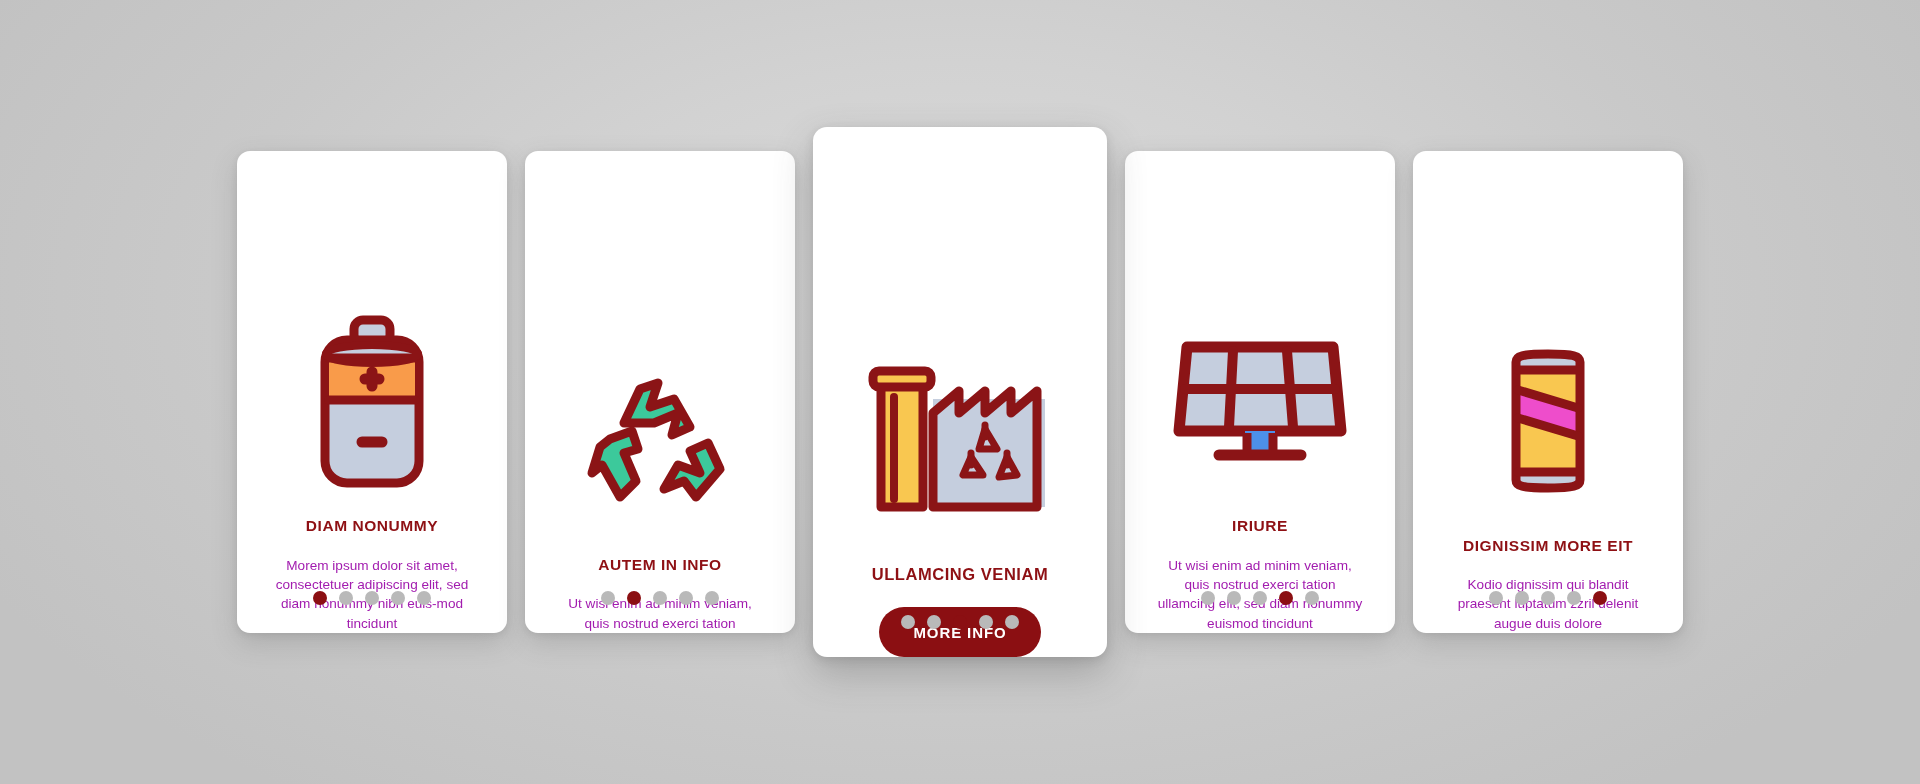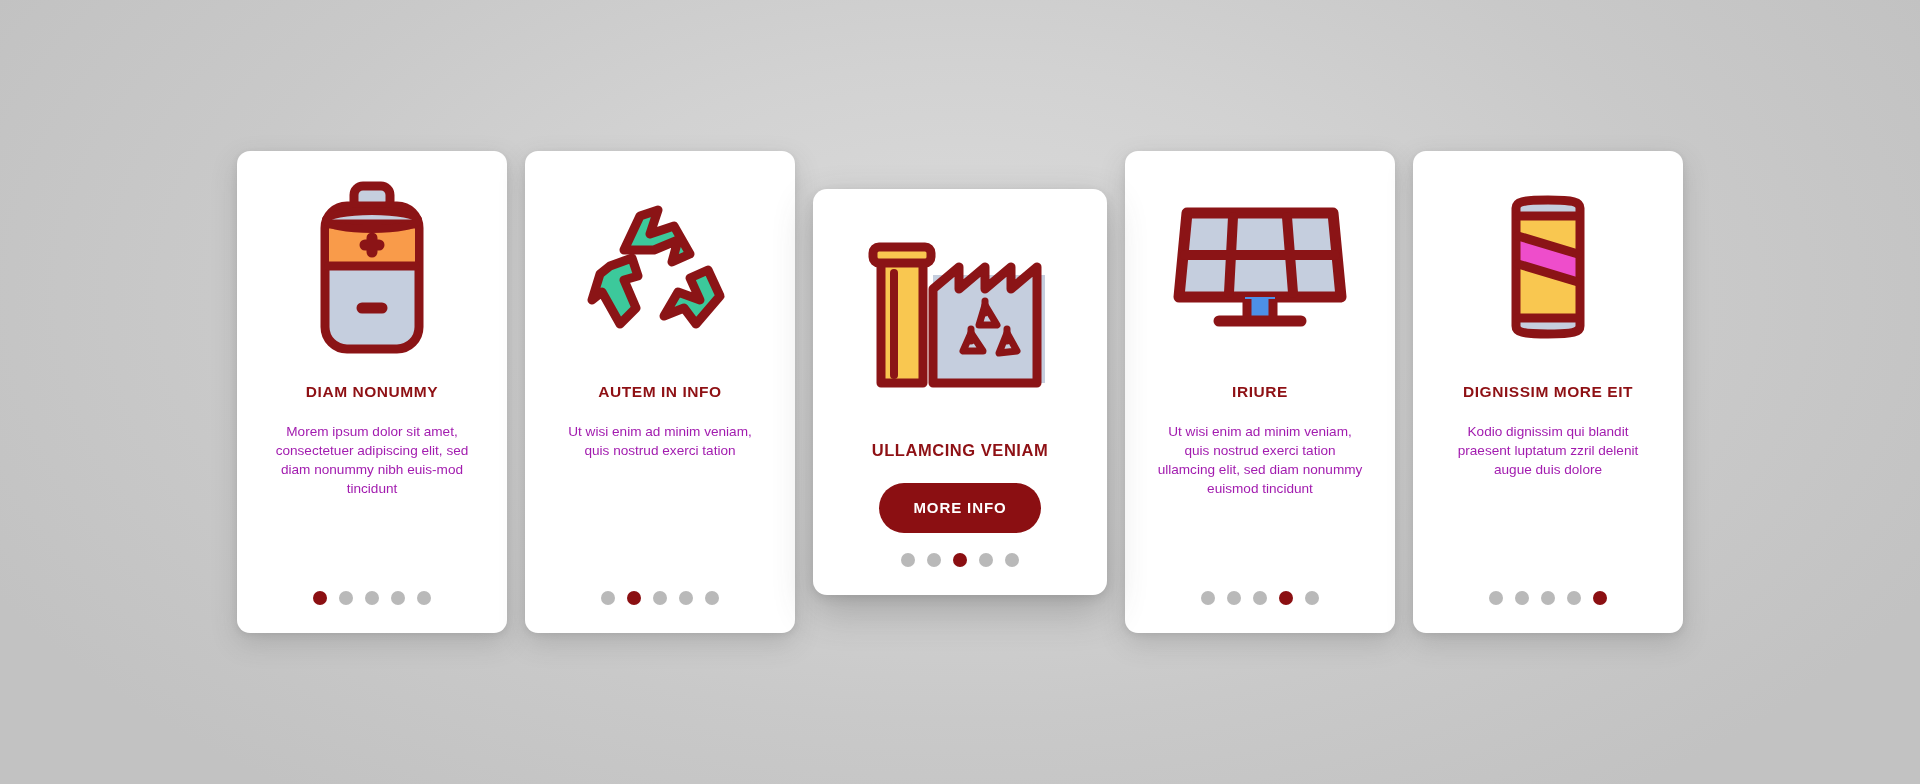--- a/index.html
+++ b/index.html
@@ -31,24 +31,25 @@
     height: 482px;
     background: #ffffff;
     border-radius: 13px;
     box-shadow: 0 10px 26px rgba(80,80,80,0.22), 0 2px 6px rgba(80,80,80,0.12);
     display: flex;
     flex-direction: column;
     align-items: center;
     padding: 0 14px;
     position: relative;
     flex: 0 0 auto;
+    justify-content: flex-end;
   }
   .card.featured {
     width: 294px;
-    height: 406px;
+    height: 530px;
     border-radius: 14px;
     box-shadow: 0 16px 38px rgba(70,70,70,0.30), 0 3px 10px rgba(70,70,70,0.16);
     z-index: 5;
   }
 
   
   .icon-wrap {
     height: 232px;
     display: flex;
     align-items: center;

